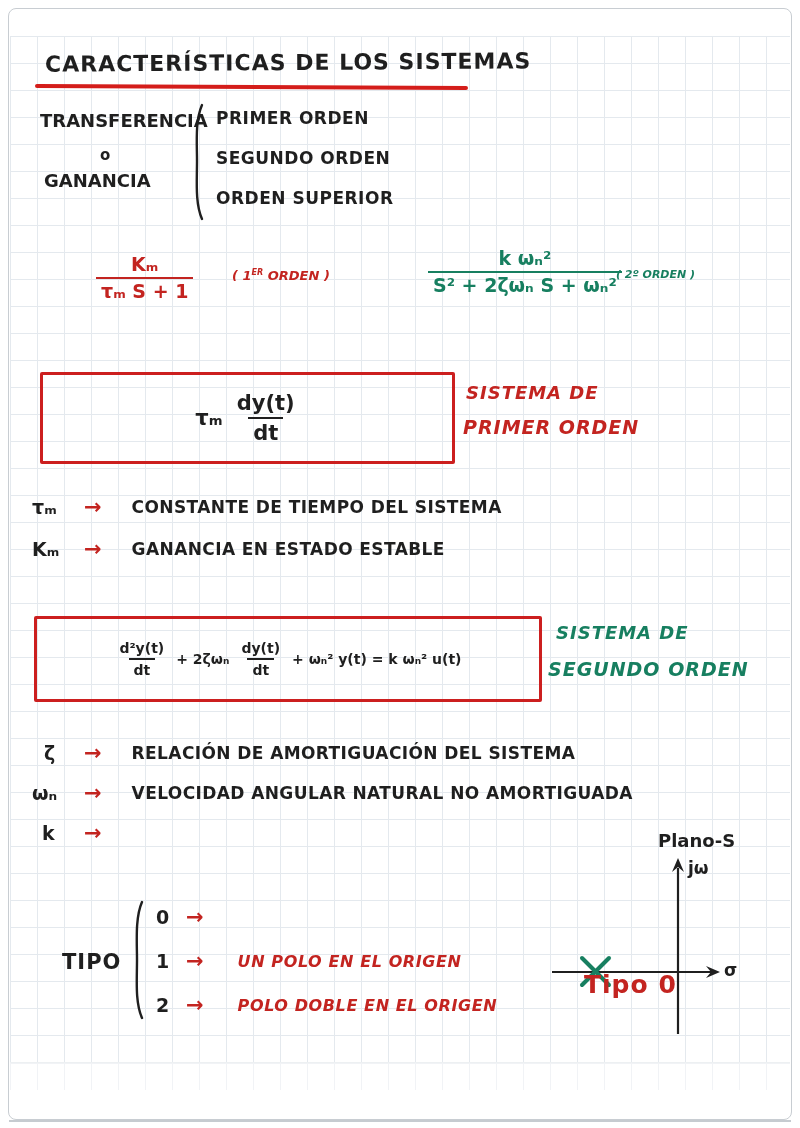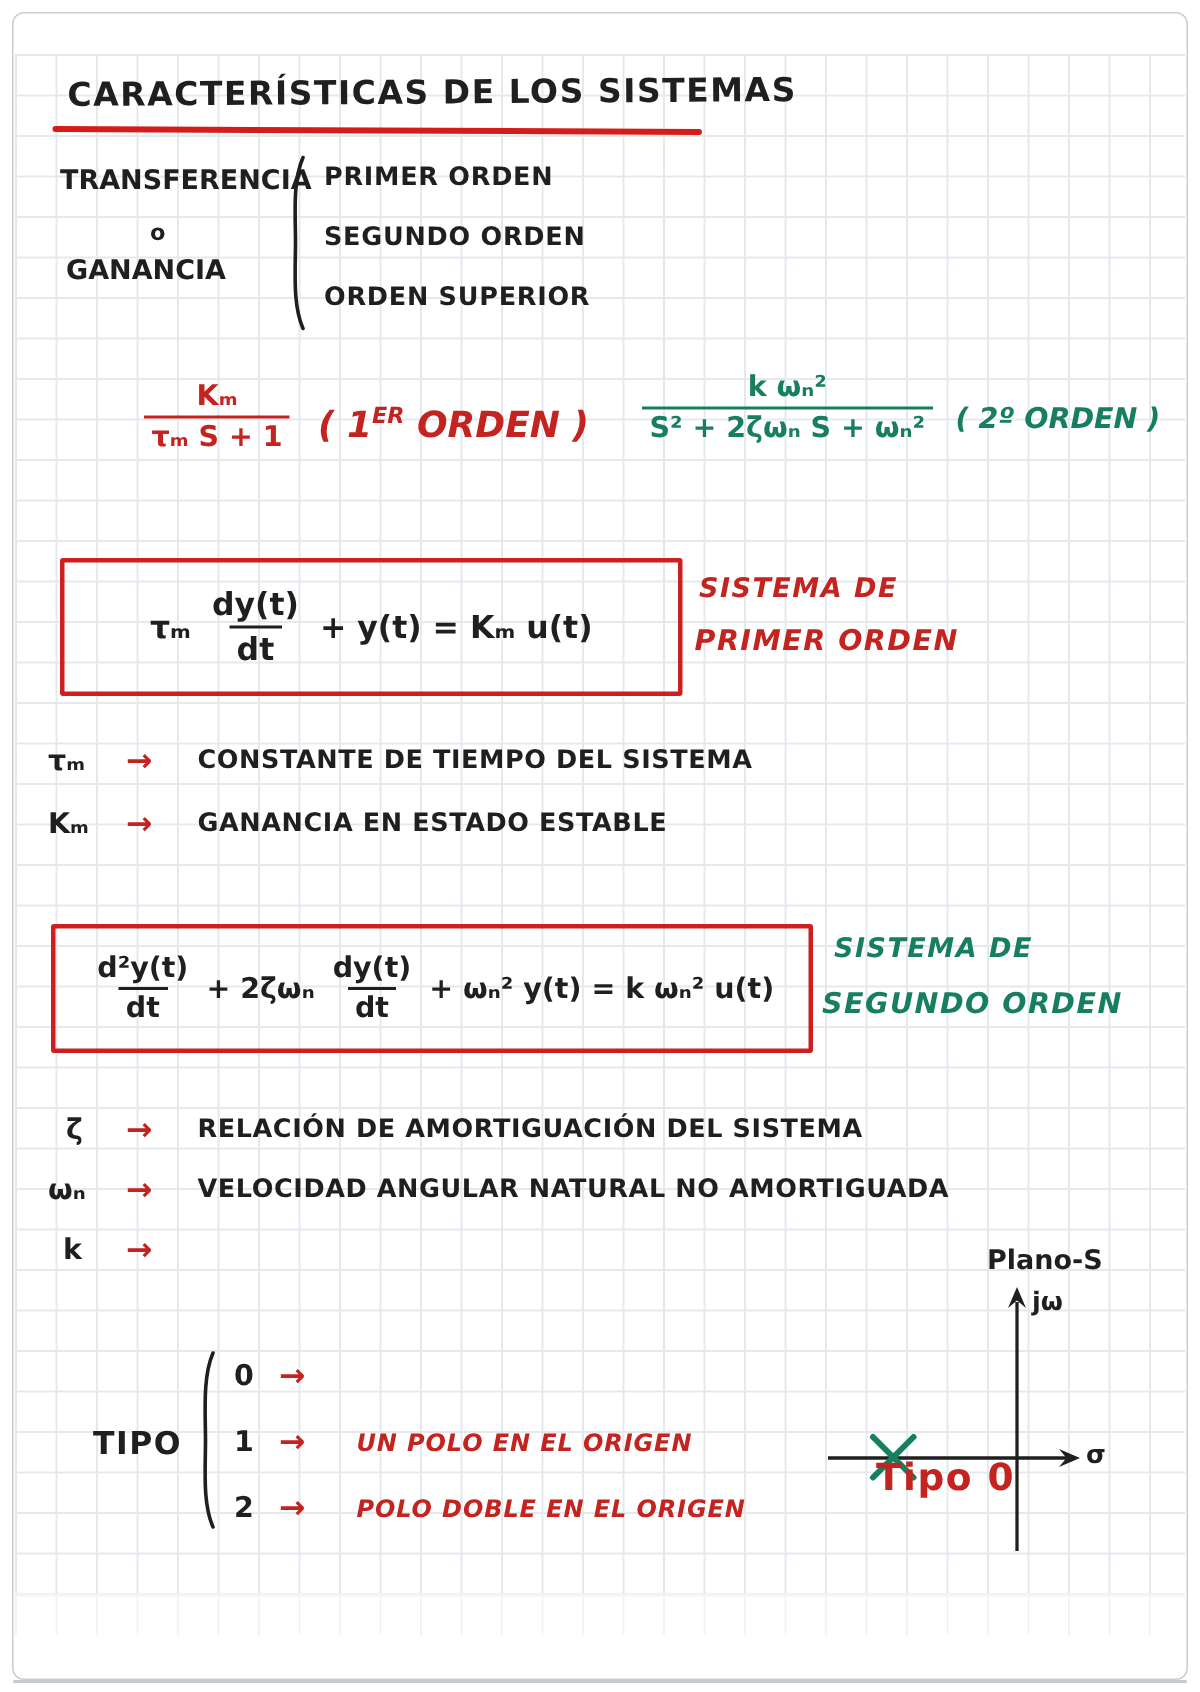--- a/index.html
+++ b/index.html
@@ -66,56 +66,55 @@
     <path d="M12 2 C5 18 7 40 7 58 C7 78 5 100 12 116" fill="none" stroke="var(--ink)" stroke-width="2.4" stroke-linecap="round"></path>
   </svg>
   <div class="abs opt" style="left:216px;top:108px;">PRIMER ORDEN</div>
   <div class="abs opt" style="left:216px;top:148px;">SEGUNDO ORDEN</div>
   <div class="abs opt" style="left:216px;top:188px;">ORDEN SUPERIOR</div>
 
   <div class="abs red tf frac" style="left:96px;top:254px;">
     <span class="n">Kₘ</span>
     <span class="d">τₘ S + 1</span>
   </div>
-  <div class="abs red tag" style="left:212px;top:268px;font-size:24px;">
+  <div class="abs red tag" style="left:232px;top:268px;font-size:13px;">
     <span>( 1</span><sup>ER</sup><span> ORDEN )</span>
   </div>
 
   <div class="abs green tf frac" style="left:428px;top:248px;">
     <span class="n">k ωₙ²</span>
     <span class="d">S² + 2ζωₙ S + ωₙ²</span>
   </div>
-  <div class="abs green tag" style="left:637px;top:268px;font-size:19px;">( 2º ORDEN )</div>
+  <div class="abs green tag" style="left:616px;top:268px;font-size:11px;">( 2º ORDEN )</div>
 
   <div class="abs eqbox" style="left:40px;top:372px;width:415px;height:92px;">
     <div class="eqrow" style="font-size:21px;">
       <span>τₘ</span>
       <span class="frac">
         <span class="n">dy(t)</span>
         <span class="d">dt</span>
       </span>
-      <span>+  y(t)  =  Kₘ u(t)</span>
     </div>
   </div>
   <div class="abs red annot1" style="left:466px;top:382px;">SISTEMA  DE</div>
   <div class="abs red annot1" style="left:463px;top:416px;font-size:19px;">PRIMER ORDEN</div>
 
   <div class="abs defrow" style="left:32px;top:496px;">
     <span class="defsym">τₘ</span>
     <span class="arrow" style="margin-right:30px;">→</span>
     <span class="deftext">CONSTANTE DE TIEMPO DEL SISTEMA</span>
   </div>
   <div class="abs defrow" style="left:32px;top:538px;">
     <span class="defsym">Kₘ</span>
     <span class="arrow" style="margin-right:30px;">→</span>
     <span class="deftext">GANANCIA EN ESTADO ESTABLE</span>
   </div>
 
   <div class="abs eqbox" style="left:34px;top:616px;width:508px;height:86px;">
-    <div class="eqrow" style="font-size:19px;gap:7px;">
+    <div class="eqrow" style="font-size:14px;gap:7px;">
       <span class="frac">
         <span class="n">d²y(t)</span>
         <span class="d">dt</span>
       </span>
       <span>+ 2ζωₙ</span>
       <span class="frac">
         <span class="n">dy(t)</span>
         <span class="d">dt</span>
       </span>
       <span>+ ωₙ² y(t) = k ωₙ² u(t)</span>

